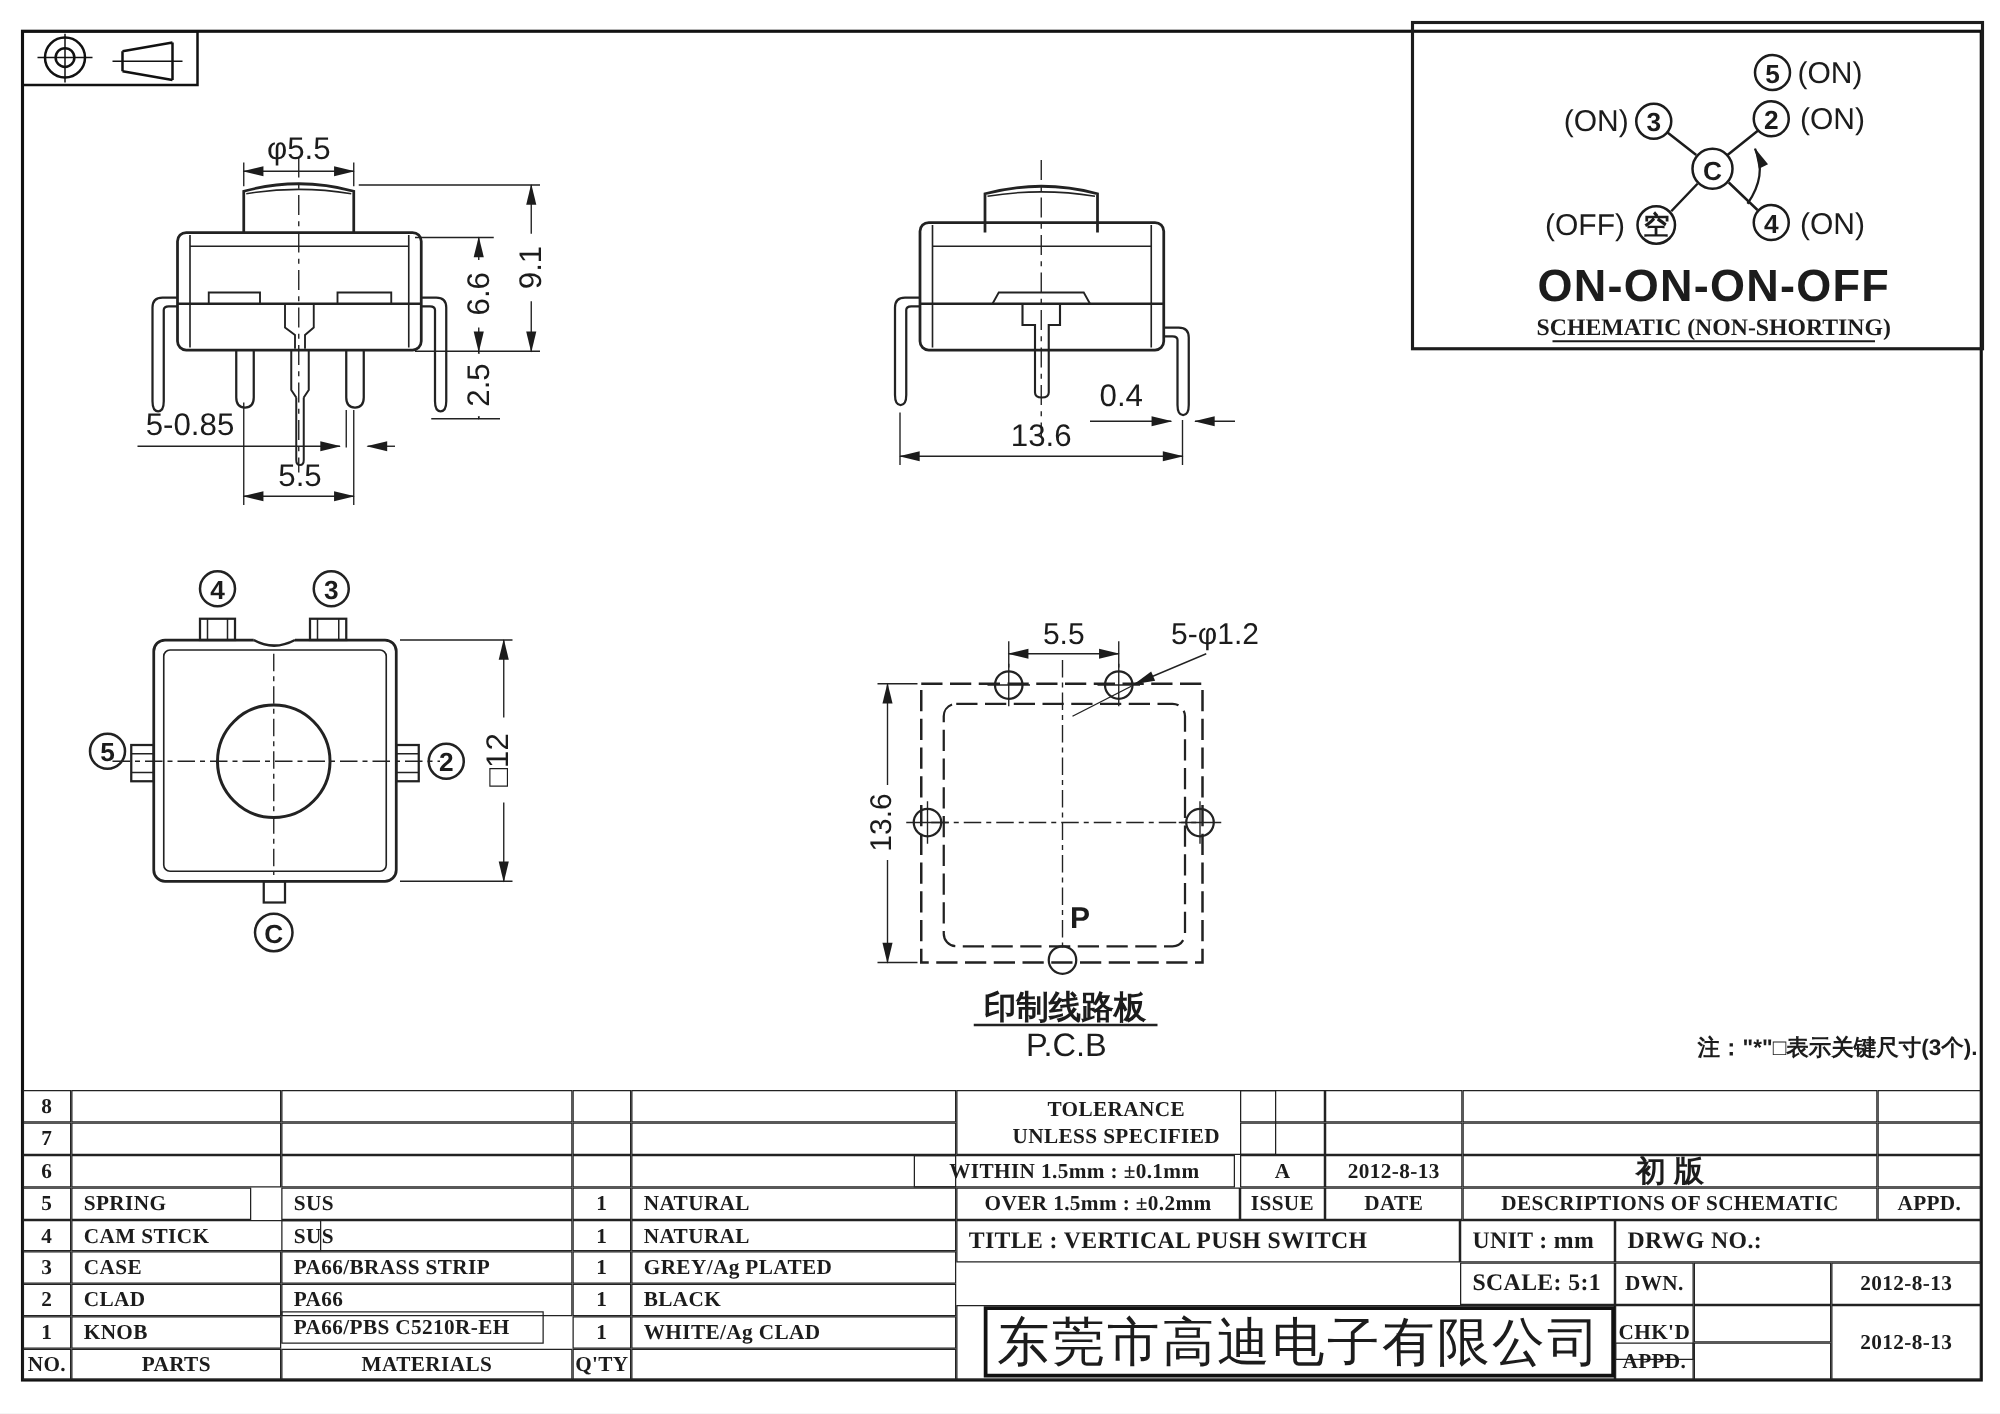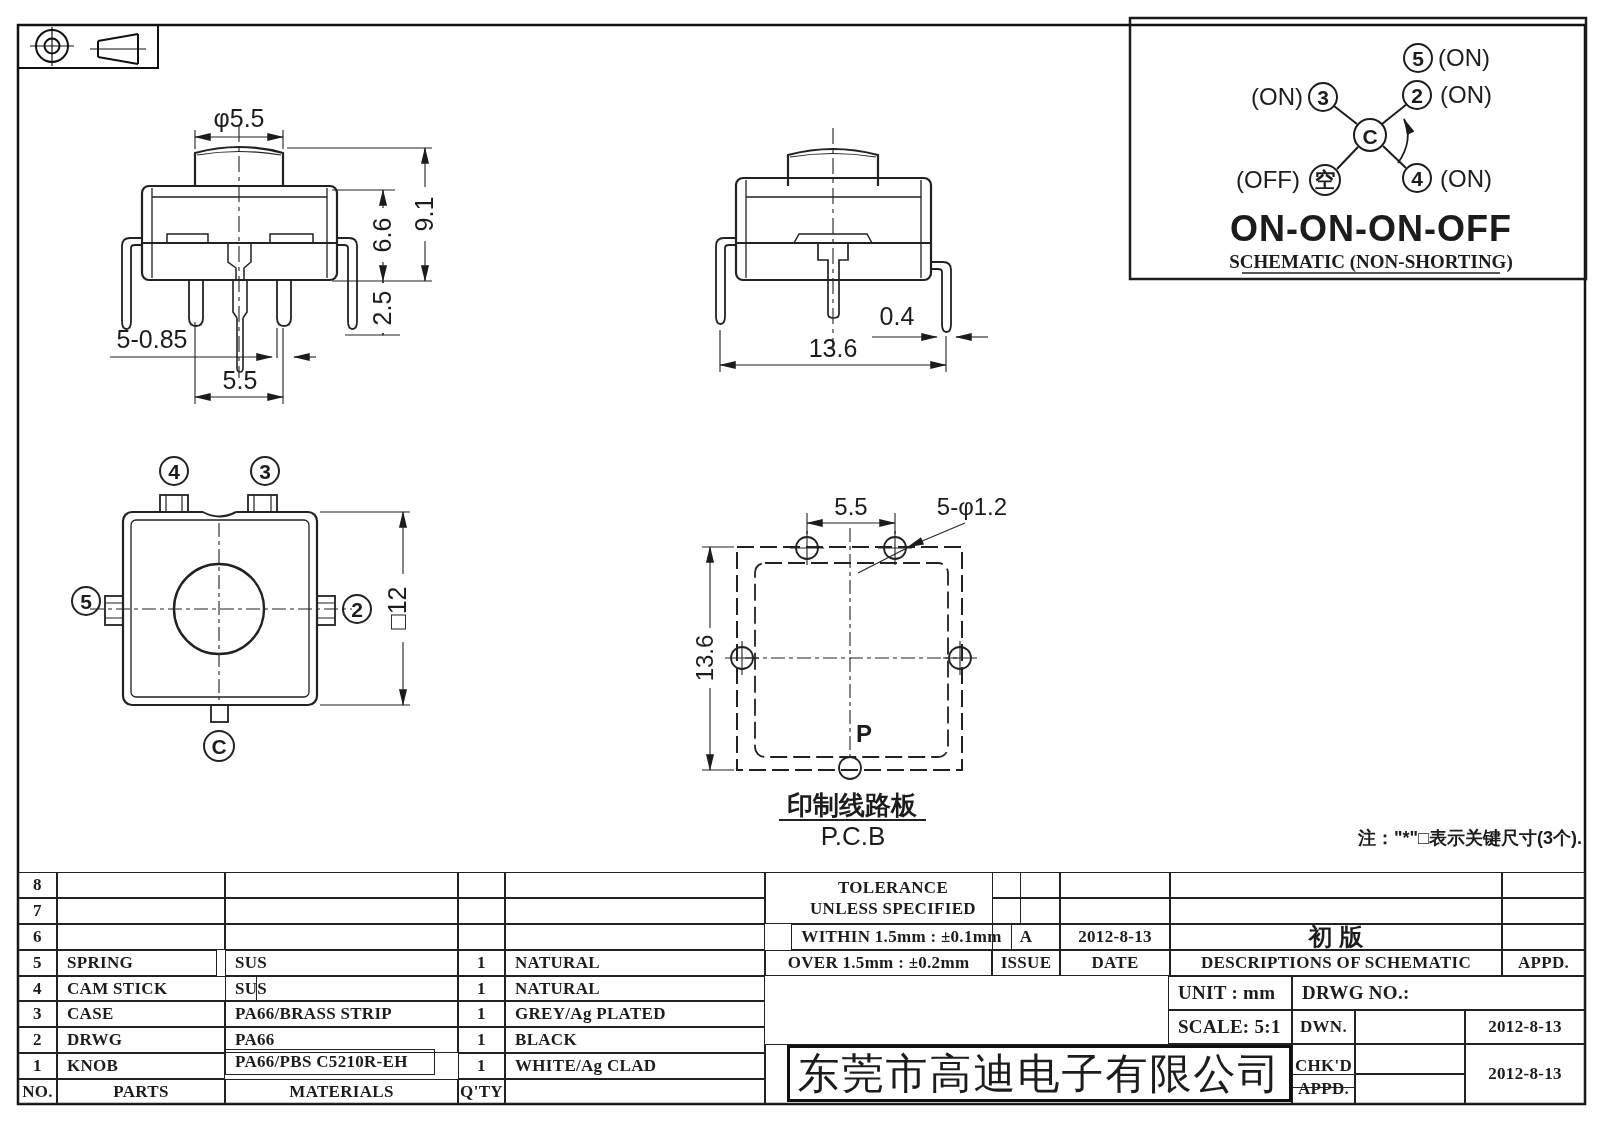--- a/index.html
+++ b/index.html
@@ -240,60 +240,60 @@
   <div class="tc ctr" style="left:440px;top:26px;width:47px;height:26px"></div>
   <div class="tc lft" style="left:487px;top:26px;width:260px;height:26px"></div>
 
   <div class="tc ctr" style="left:0;top:52px;width:39px;height:26px">6</div>
   <div class="tc lft" style="left:39px;top:52px;width:168px;height:26px"></div>
   <div class="tc lft" style="left:207px;top:52px;width:233px;height:26px"></div>
   <div class="tc ctr" style="left:440px;top:52px;width:47px;height:26px"></div>
   <div class="tc lft" style="left:487px;top:52px;width:260px;height:26px"></div>
 
   <div class="tc ctr" style="left:0;top:78px;width:39px;height:26px">5</div>
-  <div class="tc lft" style="left:39px;top:78px;width:160px;height:26px">SPRING</div>
+  <div class="tc lft" style="left:39px;top:78px;width:144px;height:26px">SPRING</div>
   <div class="tc lft" style="left:207px;top:78px;width:233px;height:26px">SUS</div>
   <div class="tc ctr" style="left:440px;top:78px;width:47px;height:26px">1</div>
   <div class="tc lft" style="left:487px;top:78px;width:260px;height:26px">NATURAL</div>
 
   <div class="tc ctr" style="left:0;top:104px;width:39px;height:25px">4</div>
   <div class="tc lft" style="left:39px;top:104px;width:200px;height:25px">CAM STICK</div>
   <div class="tc lft" style="left:207px;top:104px;width:233px;height:25px">SUS</div>
   <div class="tc ctr" style="left:440px;top:104px;width:47px;height:25px">1</div>
   <div class="tc lft" style="left:487px;top:104px;width:260px;height:25px">NATURAL</div>
 
   <div class="tc ctr" style="left:0;top:129px;width:39px;height:26px">3</div>
   <div class="tc lft" style="left:39px;top:129px;width:168px;height:26px">CASE</div>
   <div class="tc lft" style="left:207px;top:129px;width:233px;height:26px">PA66/BRASS STRIP</div>
   <div class="tc ctr" style="left:440px;top:129px;width:47px;height:26px">1</div>
   <div class="tc lft" style="left:487px;top:129px;width:260px;height:26px">GREY/Ag PLATED</div>
 
   <div class="tc ctr" style="left:0;top:155px;width:39px;height:26px">2</div>
-  <div class="tc lft" style="left:39px;top:155px;width:168px;height:26px">DRWG</div>
+  <div class="tc lft" style="left:39px;top:155px;width:168px;height:26px">CLAD</div>
   <div class="tc lft" style="left:207px;top:155px;width:233px;height:26px">PA66</div>
   <div class="tc ctr" style="left:440px;top:155px;width:47px;height:26px">1</div>
   <div class="tc lft" style="left:487px;top:155px;width:260px;height:26px">BLACK</div>
 
   <div class="tc ctr" style="left:0;top:181px;width:39px;height:26px">1</div>
   <div class="tc lft" style="left:39px;top:181px;width:168px;height:26px">KNOB</div>
   <div class="tc lft" style="left:207px;top:177px;width:210px;height:26px">PA66/PBS C5210R-EH</div>
   <div class="tc ctr" style="left:440px;top:181px;width:47px;height:26px">1</div>
   <div class="tc lft" style="left:487px;top:181px;width:260px;height:26px">WHITE/Ag CLAD</div>
 
   <div class="tc ctr" style="left:0;top:207px;width:39px;height:25px">NO.</div>
   <div class="tc ctr" style="left:39px;top:207px;width:168px;height:25px">PARTS</div>
   <div class="tc ctr" style="left:207px;top:207px;width:233px;height:25px">MATERIALS</div>
   <div class="tc ctr" style="left:440px;top:207px;width:47px;height:25px">Q'TY</div>
   <div class="tc lft" style="left:487px;top:207px;width:260px;height:25px"></div>
 
   <div class="tc ctr tol" style="left:747px;top:0;width:256px;height:52px">
     <span>TOLERANCE</span>
     <span>UNLESS  SPECIFIED</span>
   </div>
-  <div class="tc ctr" style="left:773px;top:52px;width:221px;height:26px">WITHIN 1.5mm : ±0.1mm</div>
+  <div class="tc ctr" style="left:713px;top:52px;width:257px;height:26px">WITHIN 1.5mm : ±0.1mm</div>
   <div class="tc ctr" style="left:747px;top:78px;width:227px;height:26px">OVER 1.5mm : ±0.2mm</div>
 
   <div class="tc" style="left:974px;top:0;width:68px;height:26px"></div>
   <div class="tc" style="left:974px;top:26px;width:68px;height:26px"></div>
   <div class="tc ctr" style="left:974px;top:52px;width:68px;height:26px">A</div>
   <div class="tc ctr" style="left:974px;top:78px;width:68px;height:26px">ISSUE</div>
 
   <div class="tc" style="left:1042px;top:0;width:110px;height:26px"></div>
   <div class="tc" style="left:1042px;top:26px;width:110px;height:26px"></div>
   <div class="tc ctr" style="left:1042px;top:52px;width:110px;height:26px">2012-8-13</div>
@@ -302,20 +302,21 @@
   <div class="tc" style="left:1152px;top:0;width:332px;height:26px"></div>
   <div class="tc" style="left:1152px;top:26px;width:332px;height:26px"></div>
   <div class="tc ctr cjk" style="left:1152px;top:52px;width:332px;height:26px;font-size:24px">初  版</div>
   <div class="tc ctr" style="left:1152px;top:78px;width:332px;height:26px">DESCRIPTIONS OF SCHEMATIC</div>
 
   <div class="tc" style="left:1484px;top:0;width:83px;height:26px"></div>
   <div class="tc" style="left:1484px;top:26px;width:83px;height:26px"></div>
   <div class="tc" style="left:1484px;top:52px;width:83px;height:26px"></div>
   <div class="tc ctr" style="left:1484px;top:78px;width:83px;height:26px">APPD.</div>
 
+  <div class="tc lft big" style="left:747px;top:104px;width:403px;height:34px">TITLE :  VERTICAL PUSH SWITCH</div>
   <div class="tc lft big" style="left:1150px;top:104px;width:124px;height:34px">UNIT :  mm</div>
   <div class="tc lft big" style="left:1274px;top:104px;width:293px;height:34px">DRWG NO.:</div>
 
   <div class="tc lft big" style="left:1150px;top:138px;width:124px;height:34px">SCALE:  5:1</div>
 
   <div class="tc ctr" style="left:1274px;top:138px;width:63px;height:34px">DWN.</div>
   <div class="tc" style="left:1337px;top:138px;width:110px;height:34px"></div>
   <div class="tc ctr" style="left:1447px;top:138px;width:120px;height:34px">2012-8-13</div>
 
   <div class="tc ctr" style="left:1274px;top:172px;width:63px;height:44px">CHK'D</div>

